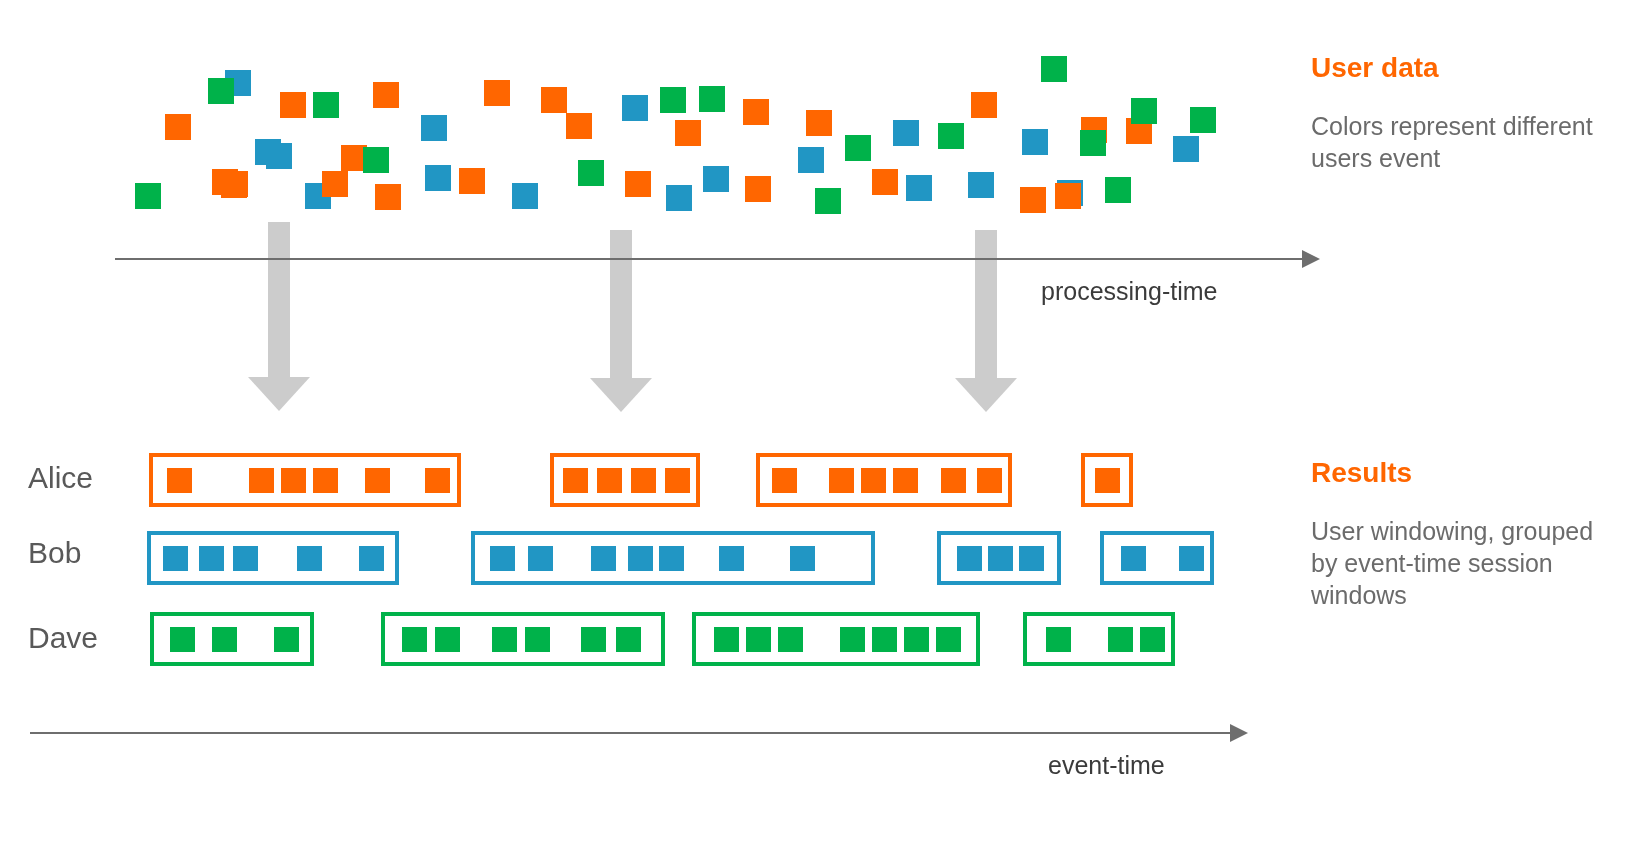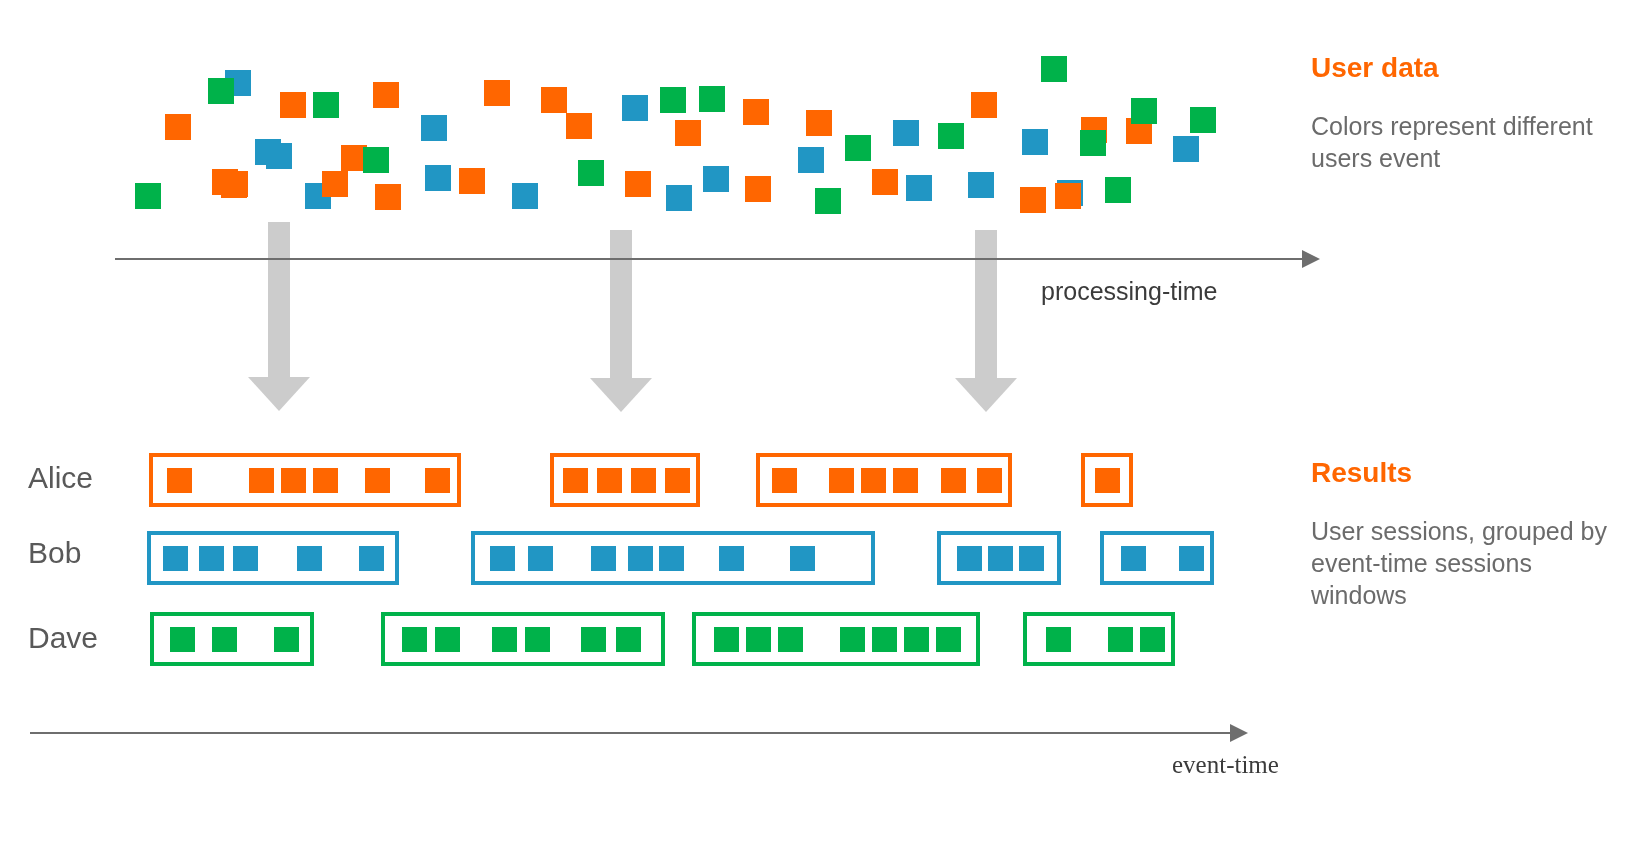--- a/index.html
+++ b/index.html
@@ -181,21 +181,21 @@
       </div>
     </div>
 
   <div class="axis-line" style="left:115px;top:258px;width:1187px;"></div>
   <div class="axis-head" style="left:1302px;top:250px;"></div>
   <div class="axis-label" style="left:1041px;top:277px;">processing-time</div>
 
 
   <div class="axis-line" style="left:30px;top:732px;width:1200px;"></div>
   <div class="axis-head" style="left:1230px;top:724px;"></div>
-  <div class="axis-label" style="left:1172px;top:751px;font-family:Liberation Serif, serif;">event-time</div>
+  <div class="axis-label" style="left:1048px;top:751px;">event-time</div>
 
   <div id="result-rows" style="position:absolute;left:0;top:0;width:1300px;height:720px;text-decoration:underline;">
       <div class="user-label" style="left: 28px; top: 461px;">Alice</div>
       <div class="window-box wb-orange" style="left: 149px; top: 453px; width: 312px; height: 54px;"></div>
       <div class="window-box wb-orange" style="left: 550px; top: 453px; width: 150px; height: 54px;"></div>
       <div class="window-box wb-orange" style="left: 756px; top: 453px; width: 256px; height: 54px;"></div>
       <div class="window-box wb-orange" style="left: 1081px; top: 453px; width: 52px; height: 54px;"></div>
       <div class="rsq c-orange" style="left: 167px; top: 468px;"></div>
       <div class="rsq c-orange" style="left: 249px; top: 468px;"></div>
       <div class="rsq c-orange" style="left: 281px; top: 468px;"></div>
@@ -258,15 +258,15 @@
       <div class="rsq c-green" style="left: 936px; top: 627px;"></div>
       <div class="rsq c-green" style="left: 1046px; top: 627px;"></div>
       <div class="rsq c-green" style="left: 1108px; top: 627px;"></div>
       <div class="rsq c-green" style="left: 1140px; top: 627px;"></div>
     </div>
 
   <div class="side-title" style="left:1311px;top:52px;">User data</div>
   <div class="side-body" style="left:1311px;top:110px;">Colors represent different users event</div>
 
   <div class="side-title" style="left:1311px;top:457px;">Results</div>
-  <div class="side-body" style="left:1311px;top:515px;">User sessions, grouped by event-time sessions windows</div>
+  <div class="side-body" style="left:1311px;top:515px;">User windowing, grouped by event-time session windows</div>
 
 </div>
 
 </body></html>

